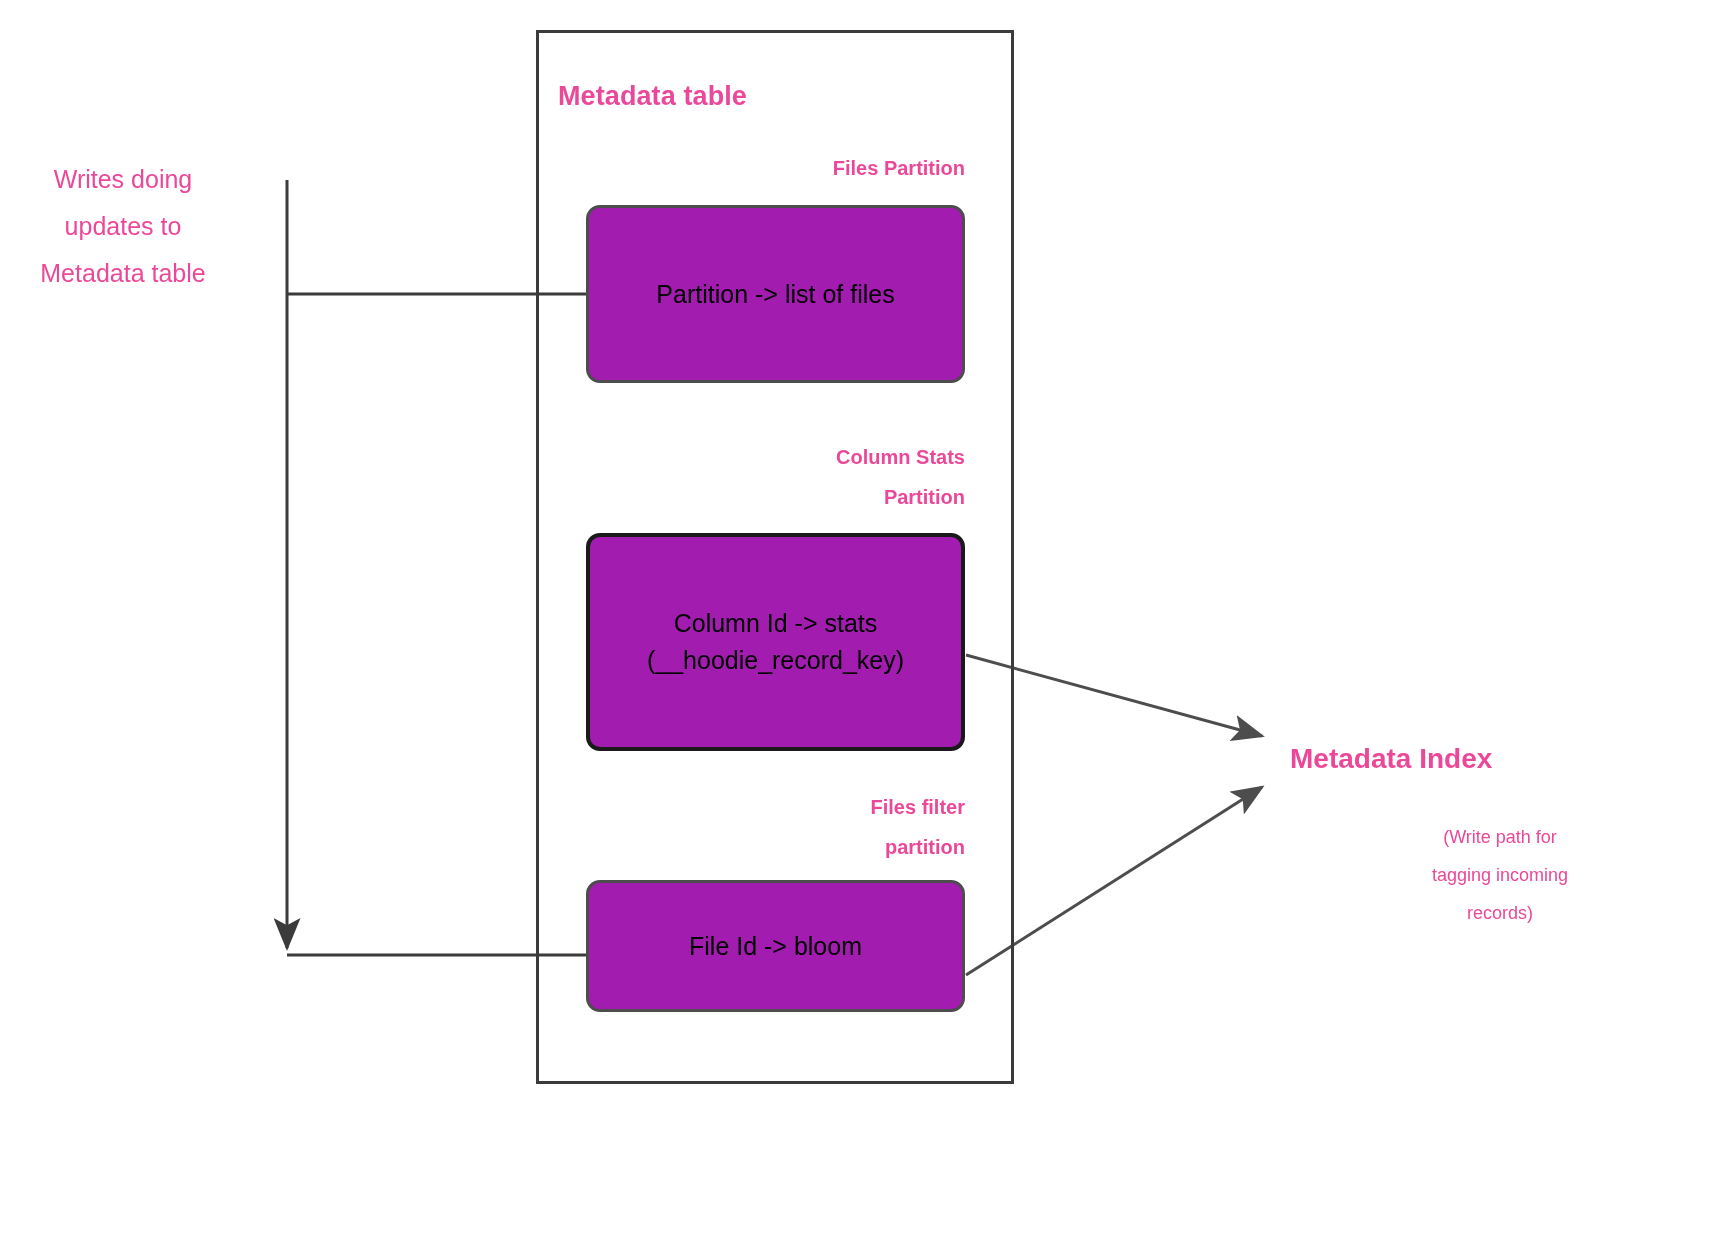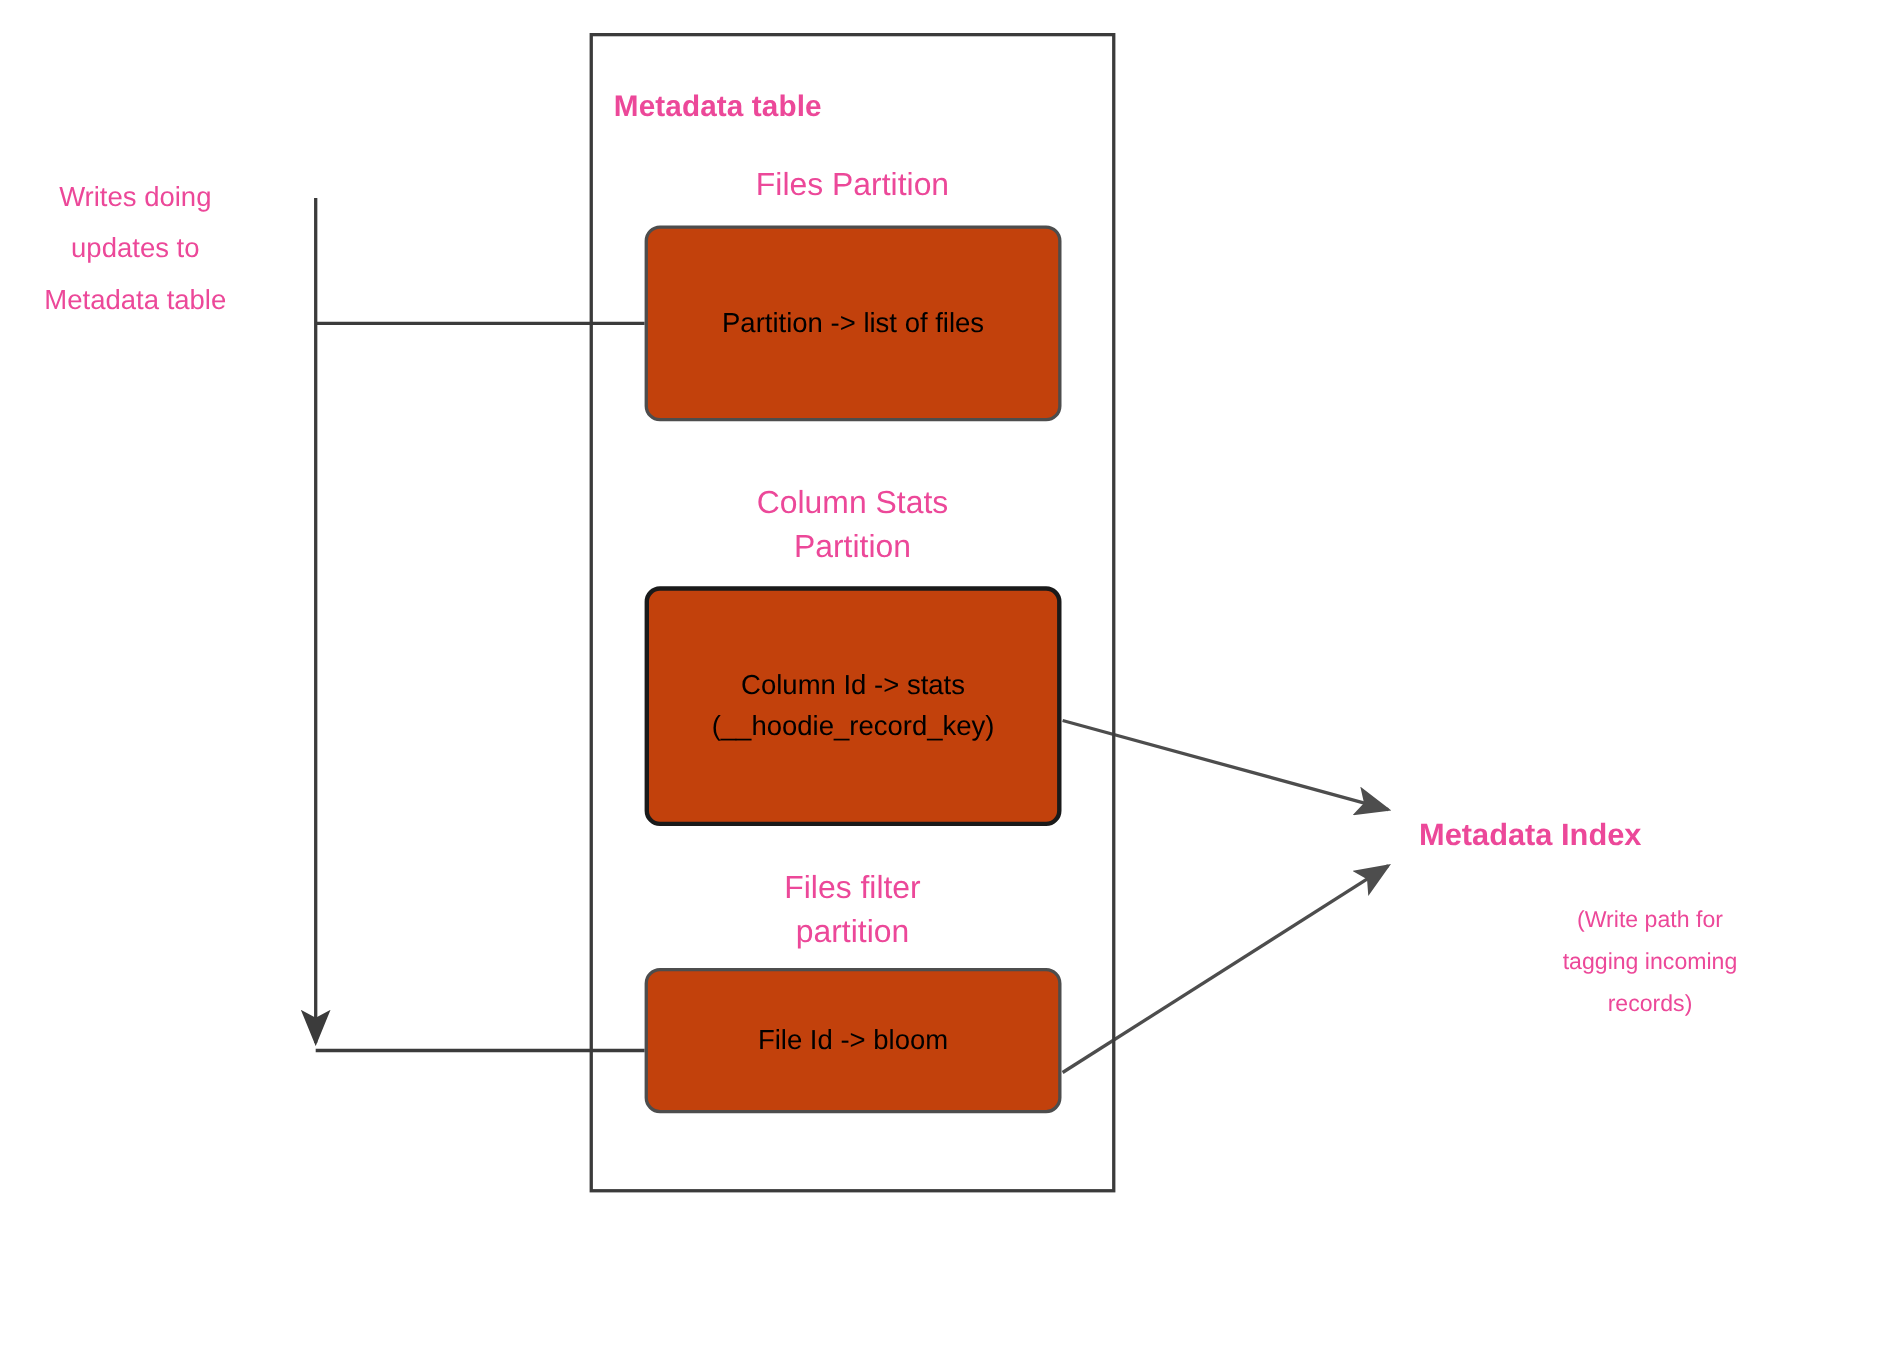--- a/index.html
+++ b/index.html
@@ -51,36 +51,36 @@
   }
   #metadata-table-title {
     left: 558px;
     top: 81px;
     font-size: 27px;
     font-weight: bold;
     letter-spacing: 0.1px;
   }
   
   .section-heading {
-    font-size: 29px;
-    font-weight: normal;
-    text-align: center;
+    font-size: 20px;
+    font-weight: bold;
+    text-align: right;
     line-height: 40px;
     width: 380px;
   }
   #files-partition-heading { left: 585px; top: 148px; }
   #column-stats-heading   { left: 585px; top: 437px; }
   #bloom-filter-heading   { left: 585px; top: 787px; }
 
   
   .inner-box {
     position: absolute;
     border-radius: 14px;
     box-sizing: border-box;
-    background: #c2410c;
+    background: #a21caf;
     display: flex;
     align-items: center;
     justify-content: center;
     text-align: center;
     font-size: 25px;
     line-height: 37px;
     color: #000000;
   }
   #files-partition-box {
     left: 586px;
@@ -112,21 +112,21 @@
     width: 420px;
     text-align: left;
     font-size: 28px;
     font-weight: bold;
   }
   #metadata-index-caption {
     left: 1310px;
     top: 818px;
     width: 380px;
     text-align: center;
-    font-size: 21px;
+    font-size: 18px;
     line-height: 38px;
   }
 </style>
 </head>
 <body>
 
 <div id="canvas">
 
   <svg class="lines" viewBox="0 0 1718 1244" xmlns="http://www.w3.org/2000/svg">
     <defs>

